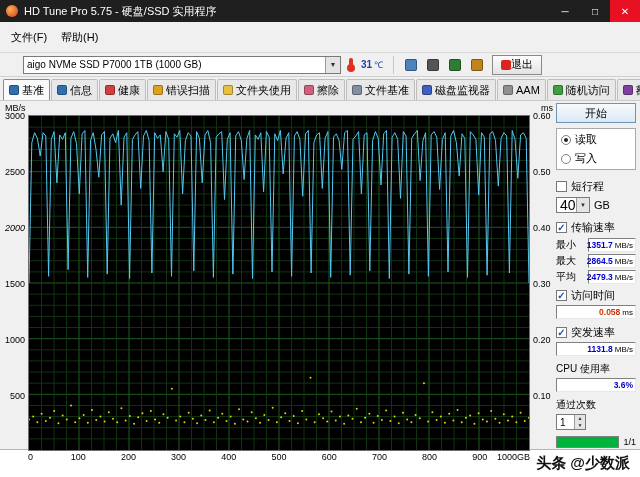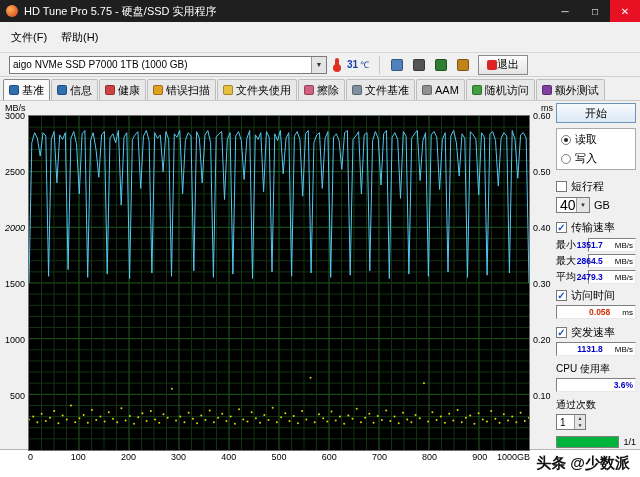--- a/index.html
+++ b/index.html
@@ -13,21 +13,21 @@
   .title { color:#fff; font-size:11px; flex:1; white-space:nowrap; overflow:hidden; }
   .win-controls { display:flex; height:100%; }
   .win-btn { width:30px; height:100%; color:#fff; font-size:10px; display:flex; align-items:center; justify-content:center; cursor:default; }
   .win-btn.close { background:#e81123; }
 
   
   .menubar { height:31px; background:#f0f0f0; border-bottom:1px solid #d9d9d9; display:flex; align-items:center; padding-left:4px; }
   .menu-item { padding:0 7px; font-size:11px; }
 
   
-  .toolbar { height:24px; background:#f0f0f0; border-bottom:1px solid #d0d0d0; display:flex; align-items:center; padding:0 9px; gap:5px; }
+  .toolbar { height:24px; background:#f0f0f0; border-bottom:1px solid #d0d0d0; display:flex; align-items:center; padding:0 23px; gap:5px; }
   .combo { width:318px; height:18px; background:#fff; border:1px solid #7a7a7a; display:flex; align-items:center; }
   .combo-text { flex:1; font-size:10px; padding:0 3px; white-space:nowrap; overflow:hidden; }
   .combo-btn { width:15px; height:100%; background:#e4e4e4; border-left:1px solid #9a9a9a; font-size:7px; display:flex; align-items:center; justify-content:center; color:#333; }
   .temp { display:flex; align-items:center; gap:2px; padding:0 3px; }
   .therm { width:4px; height:13px; background:#e03020; border-radius:2px; position:relative; }
   .therm::after { content:''; position:absolute; bottom:-1px; left:-2px; width:8px; height:8px; border-radius:50%; background:#e03020; }
   .temp-val { font-size:10px; margin-left:6px; color:#1a3fae; font-weight:bold; }
   .temp-unit { font-size:9px; color:#1a3fae; }
   .sep { width:1px; height:18px; background:#c8c8c8; margin:0 2px; }
   .tool-icons { display:flex; gap:2px; }
@@ -65,21 +65,21 @@
   .radio.checked::after { content:''; position:absolute; left:2px; top:2px; width:4px; height:4px; border-radius:50%; background:#222; }
   .check-row { display:flex; align-items:center; gap:4px; margin:3px 0 2px 0; white-space:nowrap; }
   .checkbox { width:11px; height:11px; border:1px solid #777; background:#fff; font-size:10px; line-height:10px; color:#1a4fc4; text-align:center; flex:none; font-weight:bold; }
   .checkbox.checked::before { content:'✓'; }
   .ss-row { display:flex; align-items:center; gap:4px; margin:1px 0 4px 0; }
   .dropdown { width:34px; height:16px; background:#fff; border:1px solid #7a7a7a; display:flex; align-items:center; }
   .dropdown .dd-val { flex:1; font-size:14px; padding-left:3px; }
   .dropdown .dd-arrow { width:13px; height:100%; background:#e4e4e4; border-left:1px solid #9a9a9a; font-size:6px; display:flex; align-items:center; justify-content:center; color:#333; }
   .stat-row { display:flex; align-items:center; justify-content:space-between; margin:1px 0; }
   .stat-label { font-size:10px; }
-  .vbox { background:#fff; border:1px solid; border-color:#808080 #e8e8e8 #e8e8e8 #808080; height:14px; display:flex; align-items:center; justify-content:flex-end; gap:12px; padding:0 2px; }
+  .vbox { background:#fff; border:1px solid; border-color:#808080 #e8e8e8 #e8e8e8 #808080; height:14px; display:flex; align-items:center; justify-content:flex-end; gap:2px; padding:0 2px; }
   .vbox .num { font-size:8.5px; color:#0000cc; font-weight:bold; }
   .vbox .num.red { color:#cc3300; }
   .vbox .unit { font-size:8px; color:#000; }
   .vbox.inline { width:48px; flex:none; }
   .vbox.wide { width:100%; margin:0 0 3px 0;justify-content:flex-end; }
   .plain-label { font-size:10px; margin:3px 0 2px 0; }
   .spinner { width:30px; height:16px; background:#fff; border:1px solid #7a7a7a; display:flex; }
   .spin-val { flex:1; font-size:10px; display:flex; align-items:center; padding-left:3px; }
   .spin-btns { width:11px; display:flex; flex-direction:column; border-left:1px solid #9a9a9a; }
   .spin-btns div { flex:1; background:#e4e4e4; font-size:5px; line-height:7px; text-align:center; color:#333; }
@@ -164,20 +164,24 @@
         <span class="tab-icon" style="background: rgb(232, 192, 64);"></span>
         <span>文件夹使用</span>
       </div>
       <div class="tab">
         <span class="tab-icon" style="background: rgb(208, 96, 128);"></span>
         <span>擦除</span>
       </div>
       <div class="tab">
         <span class="tab-icon" style="background: rgb(128, 144, 160);"></span>
         <span>文件基准</span>
+      </div>
+      <div class="tab">
+        <span class="tab-icon" style="background: rgb(64, 96, 192);"></span>
+        <span>磁盘监视器</span>
       </div>
       <div class="tab">
         <span class="tab-icon" style="background: rgb(144, 144, 144);"></span>
         <span>AAM</span>
       </div>
       <div class="tab">
         <span class="tab-icon" style="background: rgb(64, 160, 64);"></span>
         <span>随机访问</span>
       </div>
       <div class="tab">

